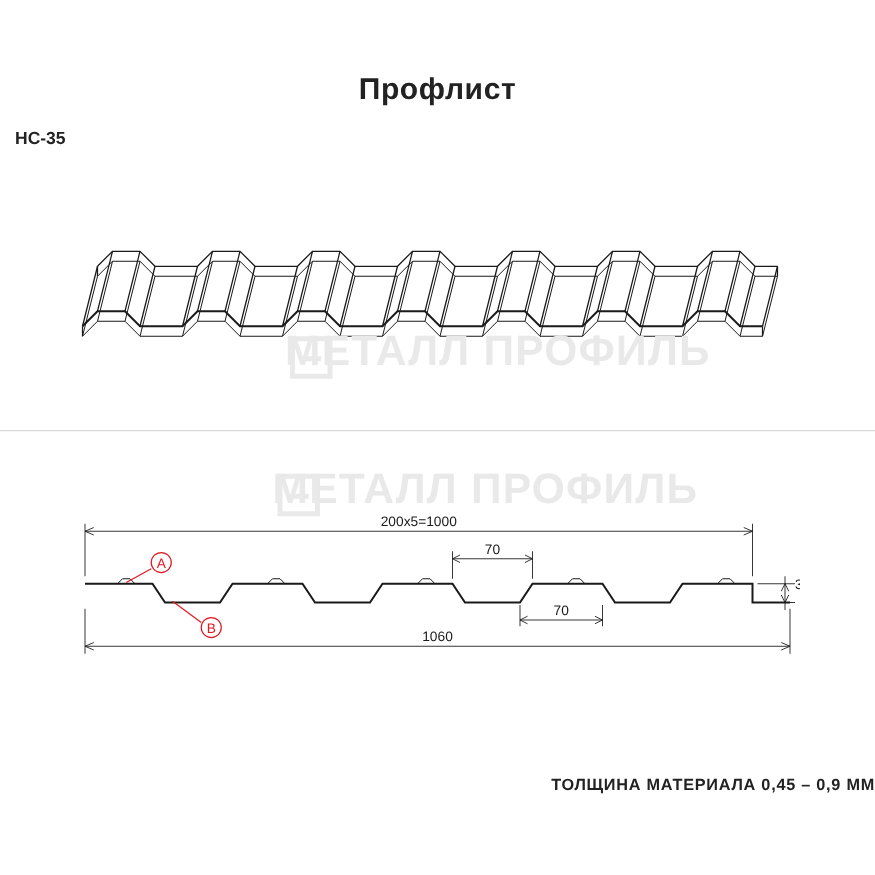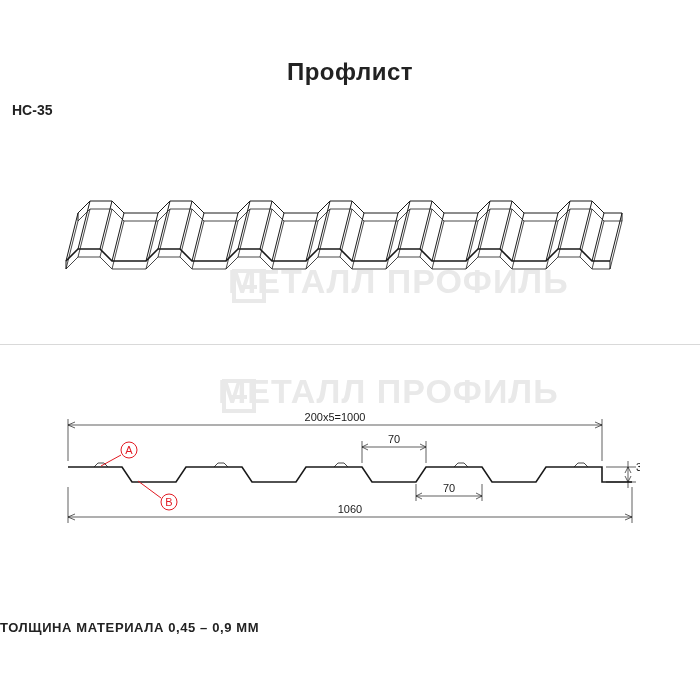--- a/index.html
+++ b/index.html
@@ -103,21 +103,21 @@
   }
   .wm-logo.l1 { left: 232px; top: 269px; }
   .wm-logo.l2 { left: 222px; top: 379px; }
 
   
   .footer-note {
     position: absolute;
     top: 620px;
     left: 0;
     width: 700px;
-    text-align: left;
+    text-align: right;
     font-size: 13px;
     font-weight: bold;
     letter-spacing: 0.6px;
     color: #222222;
   }
 
   svg { display: block; }
   .ln   { fill: none; stroke: #1a1a1a; stroke-width: 1; }
   .ln-t { fill: none; stroke: #1a1a1a; stroke-width: 0.8; }
   .prof { fill: none; stroke: #1a1a1a; stroke-width: 1.6; stroke-linejoin: miter; }

